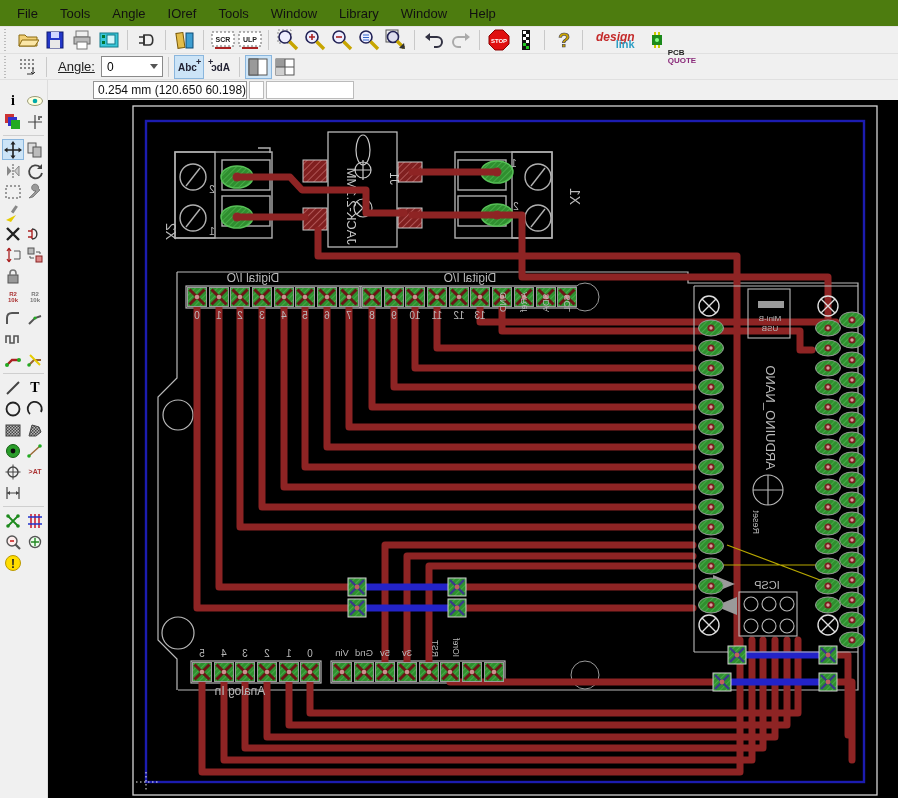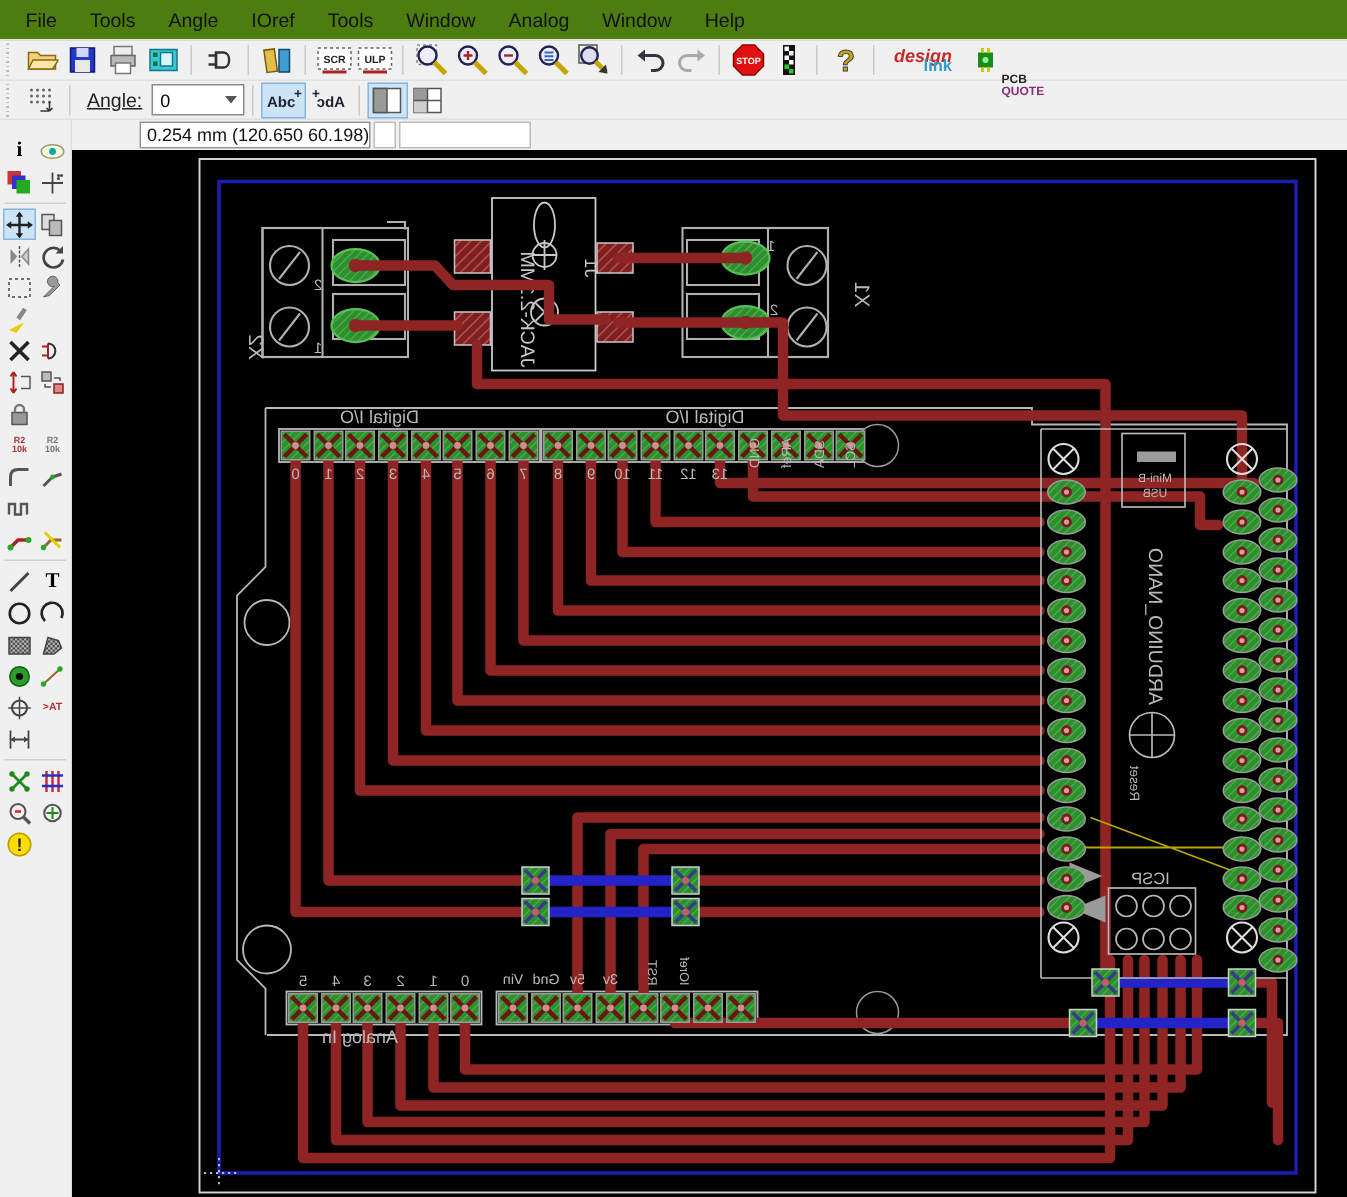--- a/index.html
+++ b/index.html
@@ -79,21 +79,21 @@
 </defs>
 </svg>
 
 <div class="menubar">
   <div class="menu-item">File</div>
   <div class="menu-item">Tools</div>
   <div class="menu-item">Angle</div>
   <div class="menu-item">IOref</div>
   <div class="menu-item">Tools</div>
   <div class="menu-item">Window</div>
-  <div class="menu-item">Analog</div>
+  <div class="menu-item">Library</div>
   <div class="menu-item">Window</div>
   <div class="menu-item">Help</div>
 </div>
 
 <div class="toolbar">
   <div class="grip"></div>
   <div class="tb">
       <svg width="22" height="22">
         <path d="M2 17V6h6l2 2h10v9z" fill="#f2d178" stroke="#8a6a10"></path>
         <path d="M2 17l3-6h17l-4 6z" fill="#fbe7a8" stroke="#8a6a10"></path>

